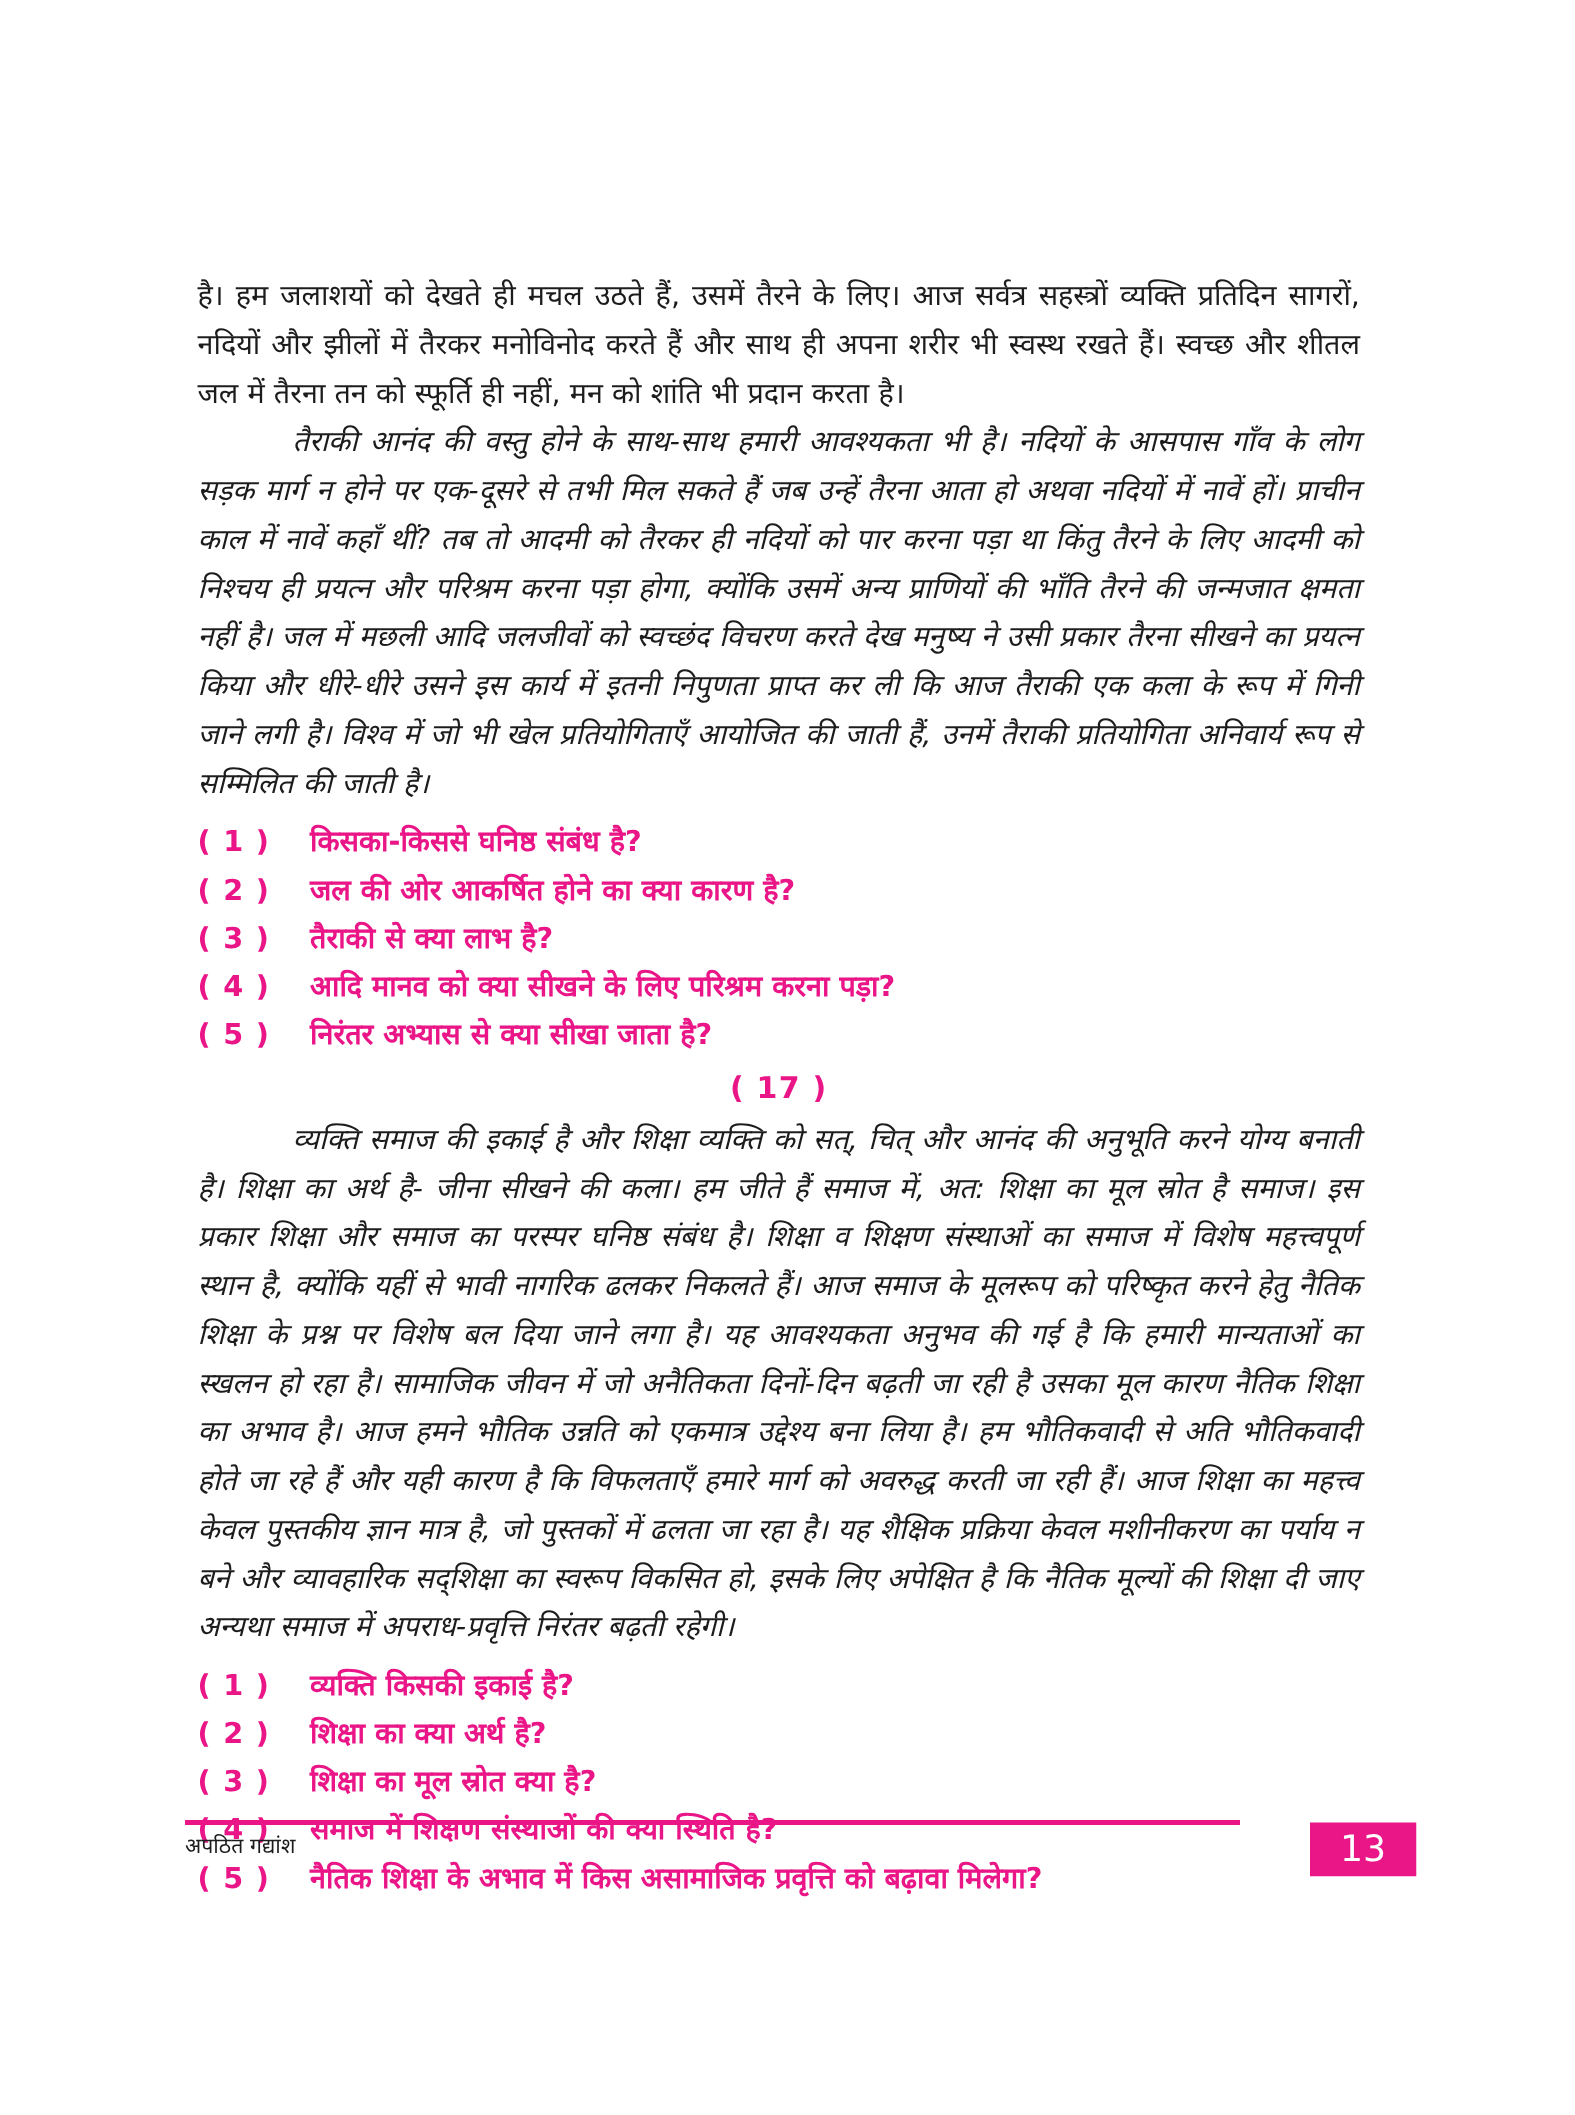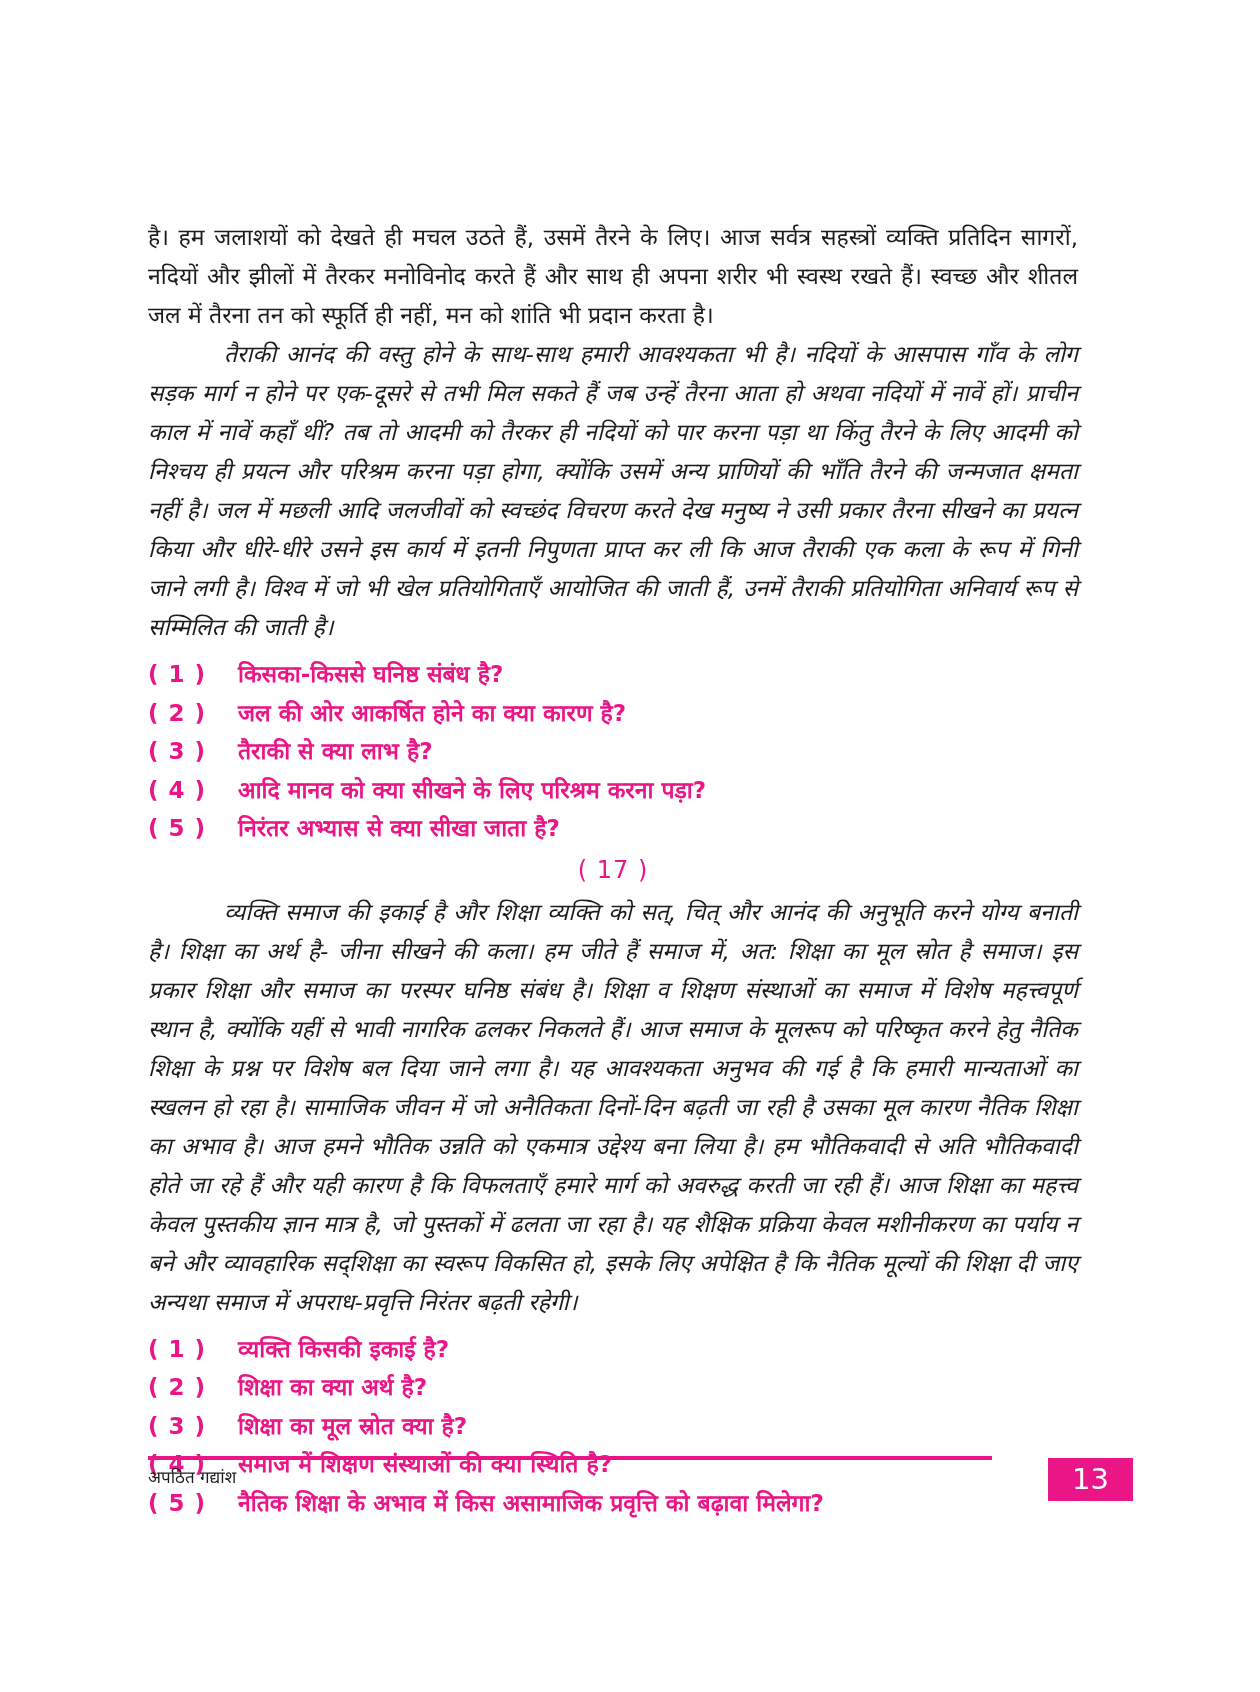--- a/index.html
+++ b/index.html
@@ -12,21 +12,21 @@
     position: relative;
     width: 1260px;
     height: 1692px;
     background: #ffffff;
     font-family: "DejaVu Sans", "Liberation Sans", sans-serif;
     color: var(--ink);
     overflow: hidden;
   }
   .content {
     position: absolute;
-    left: 148px;
+    left: 158px;
     top: 218px;
     width: 930px;
   }
   .body-text p {
     margin: 0;
     font-size: 23px;
     line-height: 39px;
     text-align: justify;
     color: var(--ink);
   }
@@ -44,21 +44,21 @@
     flex: none;
     width: 78px;
     letter-spacing: 1px;
     white-space: nowrap;
   }
   .q-text { flex: 1; margin-left: 12px; }
   .passage-heading {
     text-align: center;
     font-size: 24px;
     line-height: 38px;
-    font-weight: normal;
+    font-weight: bold;
     color: var(--pink);
     margin: 3px 0 4px 0;
     letter-spacing: 1px;
   }
   .footer-rule {
     position: absolute;
     left: 148px;
     top: 1456px;
     width: 844px;
     height: 4px;

